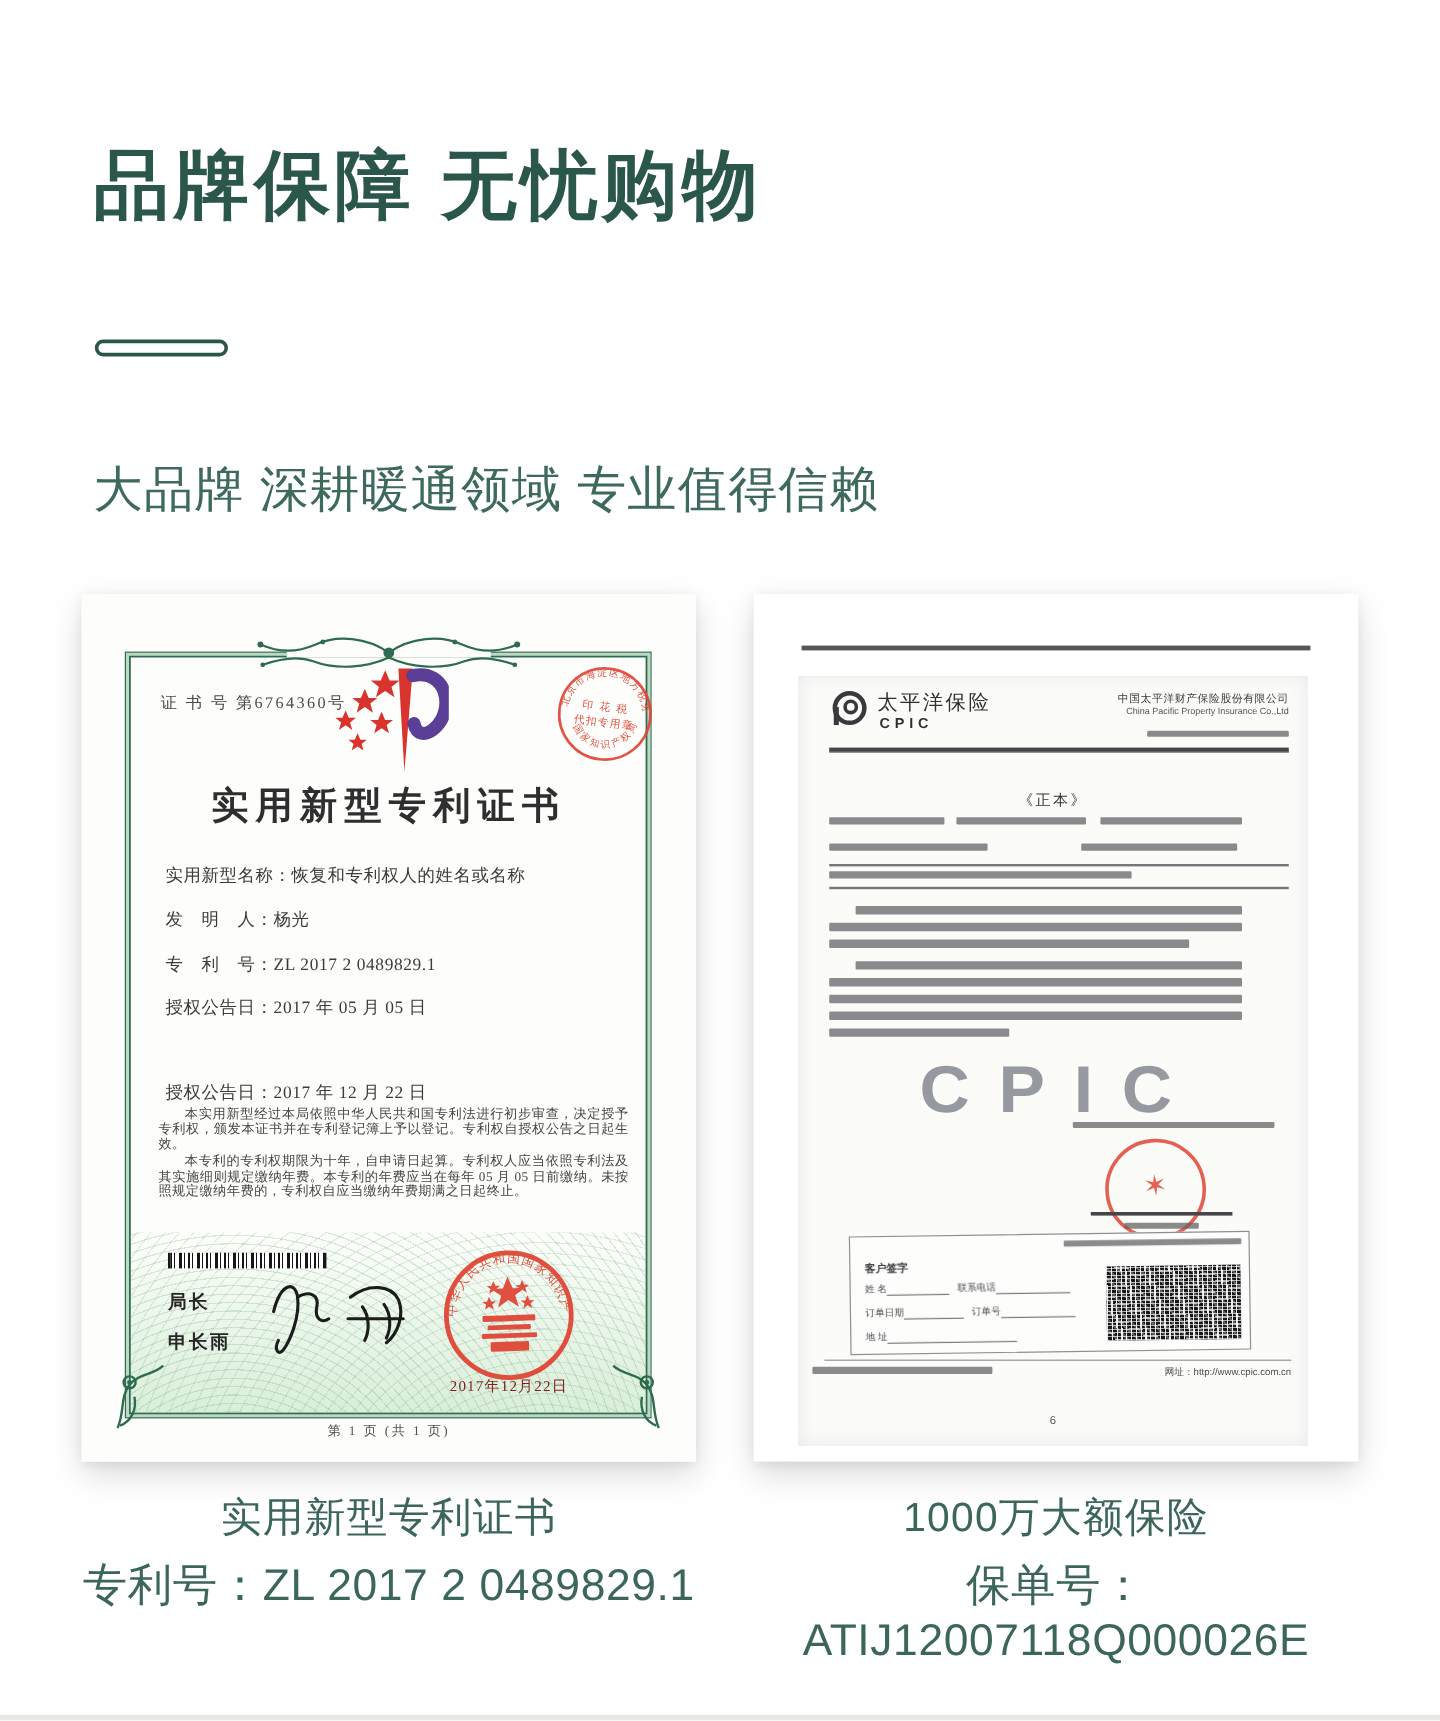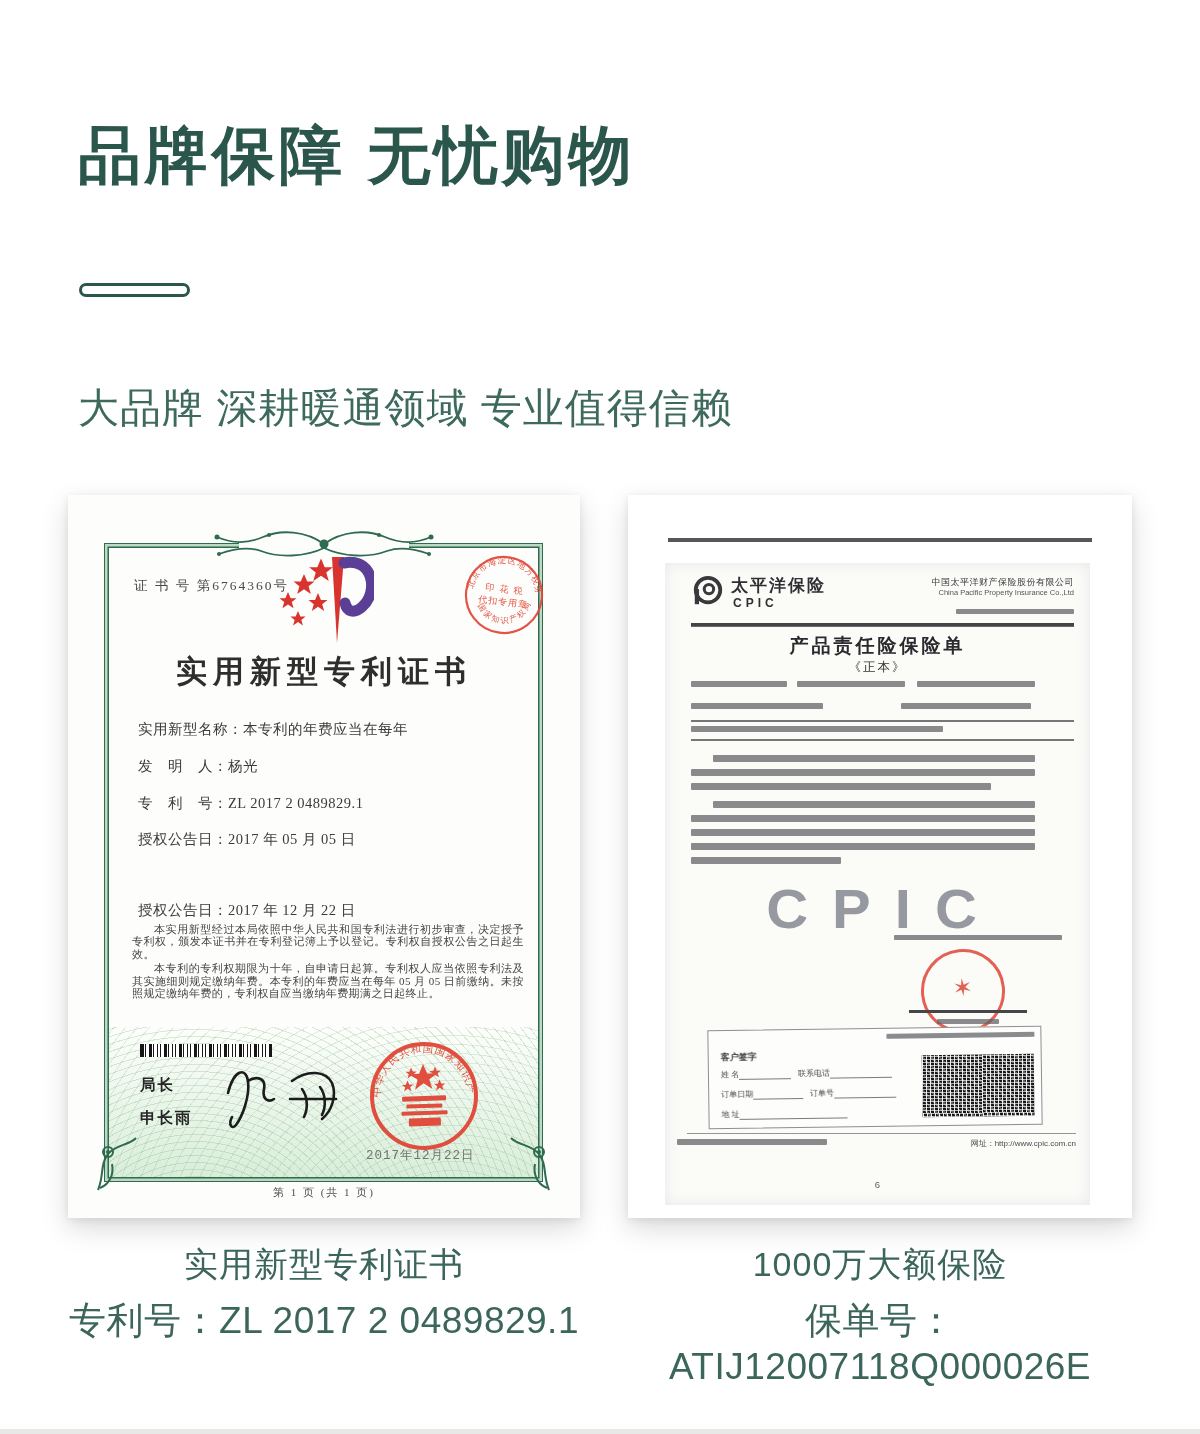--- a/index.html
+++ b/index.html
@@ -47,31 +47,31 @@
     font-size:11px;line-height:1.13;letter-spacing:.4px;color:#454545;text-align:justify;}
   .p-paras p{margin:0 0 2px 0;text-indent:2em;}
   .barcode{position:absolute;left:72px;top:549px;width:128px;height:13px;
     border-left:2px solid #161616;border-right:2px solid #161616;
     background:repeating-linear-gradient(90deg,#161616 0 1.5px,#ffffff 1.5px 3px,#161616 3px 4.2px,
       #ffffff 4.2px 7.5px,#161616 7.5px 10px,#ffffff 10px 11px,#161616 11px 12.2px,#ffffff 12.2px 15px);}
   .signer-title{position:absolute;left:72px;top:580px;font-size:15.5px;font-weight:700;color:#262626;letter-spacing:2px;}
   .signer-name{position:absolute;left:72px;top:613px;font-size:15.5px;font-weight:700;color:#262626;letter-spacing:2px;}
   .signature{position:absolute;left:146px;top:560px;}
   .gov-seal{position:absolute;left:300px;top:545px;transform:rotate(-2deg);opacity:.95;}
-  .seal-date{position:absolute;left:298px;top:652px;width:116px;
-    font-family:Liberation Mono, monospace;font-size:12.5px;color:#737373;letter-spacing:1px;}
+  .seal-date{position:absolute;left:298px;top:652px;width:116px;text-align:center;
+    font-family:Liberation Serif, serif;font-size:12.5px;color:#7f1d1d;letter-spacing:1px;}
   .page-note{position:absolute;left:0;right:0;top:690px;text-align:center;
     font-family:"Liberation Serif",serif;font-size:11px;color:#4f4f4f;letter-spacing:2px;}
 
   
   .ins-rule-top{position:absolute;left:40px;right:40px;top:43px;height:3.5px;background:#55555a;}
   .ins-scan{position:absolute;left:37px;right:42px;top:68px;bottom:13px;background:#fbfbf8;
     box-shadow:inset 0 0 14px rgba(175,185,200,.28);}
   .cpic-logo{position:absolute;left:26px;top:11px;}
-  .brand-cn{position:absolute;left:66px;top:11px;font-size:17px;font-weight:700;color:#2f2f33;letter-spacing:2px;filter:blur(.3px);text-align:center;}
+  .brand-cn{position:absolute;left:66px;top:11px;font-size:17px;font-weight:400;color:#2f2f33;letter-spacing:2px;filter:blur(.3px);text-align:center;}
   .brand-en{position:absolute;left:68px;top:33px;font-size:12px;font-weight:700;color:#2f2f33;letter-spacing:4px;filter:blur(.3px);}
   .company-cn{position:absolute;right:16px;top:13px;font-size:9px;font-weight:400;color:#3a3a3e;letter-spacing:.5px;filter:blur(.35px);}
   .company-en{position:absolute;right:16px;top:25px;font-size:7.5px;color:#55555a;filter:blur(.35px);}
   .ins-header-rule{position:absolute;left:26px;right:16px;top:60px;height:2.5px;background:#454548;border-bottom:1px solid #6a6a6e;}
   .ins-title{position:absolute;left:0;right:0;top:70px;text-align:center;font-size:19px;font-weight:700;
     color:#2a2a2e;letter-spacing:3px;filter:blur(.3px);}
   .ins-copy{position:absolute;left:0;right:0;top:96px;text-align:center;font-size:12.5px;color:#333337;
     letter-spacing:2px;filter:blur(.3px);}
   .bar{position:absolute;height:6px;background:#5f6065;opacity:.72;border-radius:1px;filter:blur(.45px);}
   .ins-sep{position:absolute;left:26px;right:16px;height:1.5px;background:#55555a;opacity:.8;}
@@ -187,21 +187,21 @@
         </text>
         <text font-size="8" fill="#e04636" letter-spacing="2">
           <textPath href="#stampBotArc" startOffset="14">国家知识产权局</textPath>
         </text>
         <text x="46" y="43" text-anchor="middle" font-size="9" fill="#e04636" letter-spacing="1.5">印 花 税</text>
         <text x="46" y="56" text-anchor="middle" font-size="9" fill="#e04636" letter-spacing="1">代扣专用章</text>
       </svg>
 
       <div class="patent-title">实用新型专利证书</div>
 
-      <div class="p-field" style="top:225px"><span class="lab">实用新型名称：</span><span>本专利的年费应当在每年</span></div>
+      <div class="p-field" style="top:225px"><span class="lab">实用新型名称：</span><span>恢复和专利权人的姓名或名称</span></div>
       <div class="p-field" style="top:262px"><span class="lab">发　明　人：</span><span>杨光</span></div>
       <div class="p-field" style="top:299px"><span class="lab">专　利　号：</span><span>ZL 2017 2 0489829.1</span></div>
       <div class="p-field" style="top:335px"><span class="lab">授权公告日：</span><span>2017 年 05 月 05 日</span></div>
       <div class="p-field" style="top:406px"><span class="lab">授权公告日：</span><span>2017 年 12 月 22 日</span></div>
 
       <div class="p-paras">
         <p>本实用新型经过本局依照中华人民共和国专利法进行初步审查，决定授予专利权，颁发本证书并在专利登记簿上予以登记。专利权自授权公告之日起生效。</p>
         <p>本专利的专利权期限为十年，自申请日起算。专利权人应当依照专利法及其实施细则规定缴纳年费。本专利的年费应当在每年 05 月 05 日前缴纳。未按照规定缴纳年费的，专利权自应当缴纳年费期满之日起终止。</p>
       </div>
 
@@ -252,21 +252,20 @@
         <circle cx="19" cy="16" r="5" fill="none" stroke="#39393d" stroke-width="3.2"></circle>
         <rect x="4" y="16" width="4.5" height="16" fill="#39393d"></rect>
       </svg>
       <div class="brand-cn">太平洋保险</div>
       <div class="brand-en">CPIC</div>
       <div class="company-cn">中国太平洋财产保险股份有限公司</div>
       <div class="company-en">China Pacific Property Insurance Co.,Ltd</div>
       <div class="bar" style="right:16px;top:46px;width:118px;height:5px"></div>
 
       <div class="ins-header-rule"></div>
-      <div class="ins-title">产品责任险保险单</div>
       <div class="ins-copy">《正本》</div>
 
       <div class="bar" style="left:26px;top:118px;width:96px;height:6px"></div>
       <div class="bar" style="left:132px;top:118px;width:108px;height:6px"></div>
       <div class="bar" style="left:252px;top:118px;width:118px;height:6px"></div>
       <div class="bar" style="left:26px;top:140px;width:132px;height:6px"></div>
       <div class="bar" style="left:236px;top:140px;width:130px;height:6px"></div>
       <div class="ins-sep" style="top:157px"></div>
       <div class="bar" style="left:26px;top:163px;width:252px;height:6px"></div>
       <div class="ins-sep" style="top:176px"></div>

